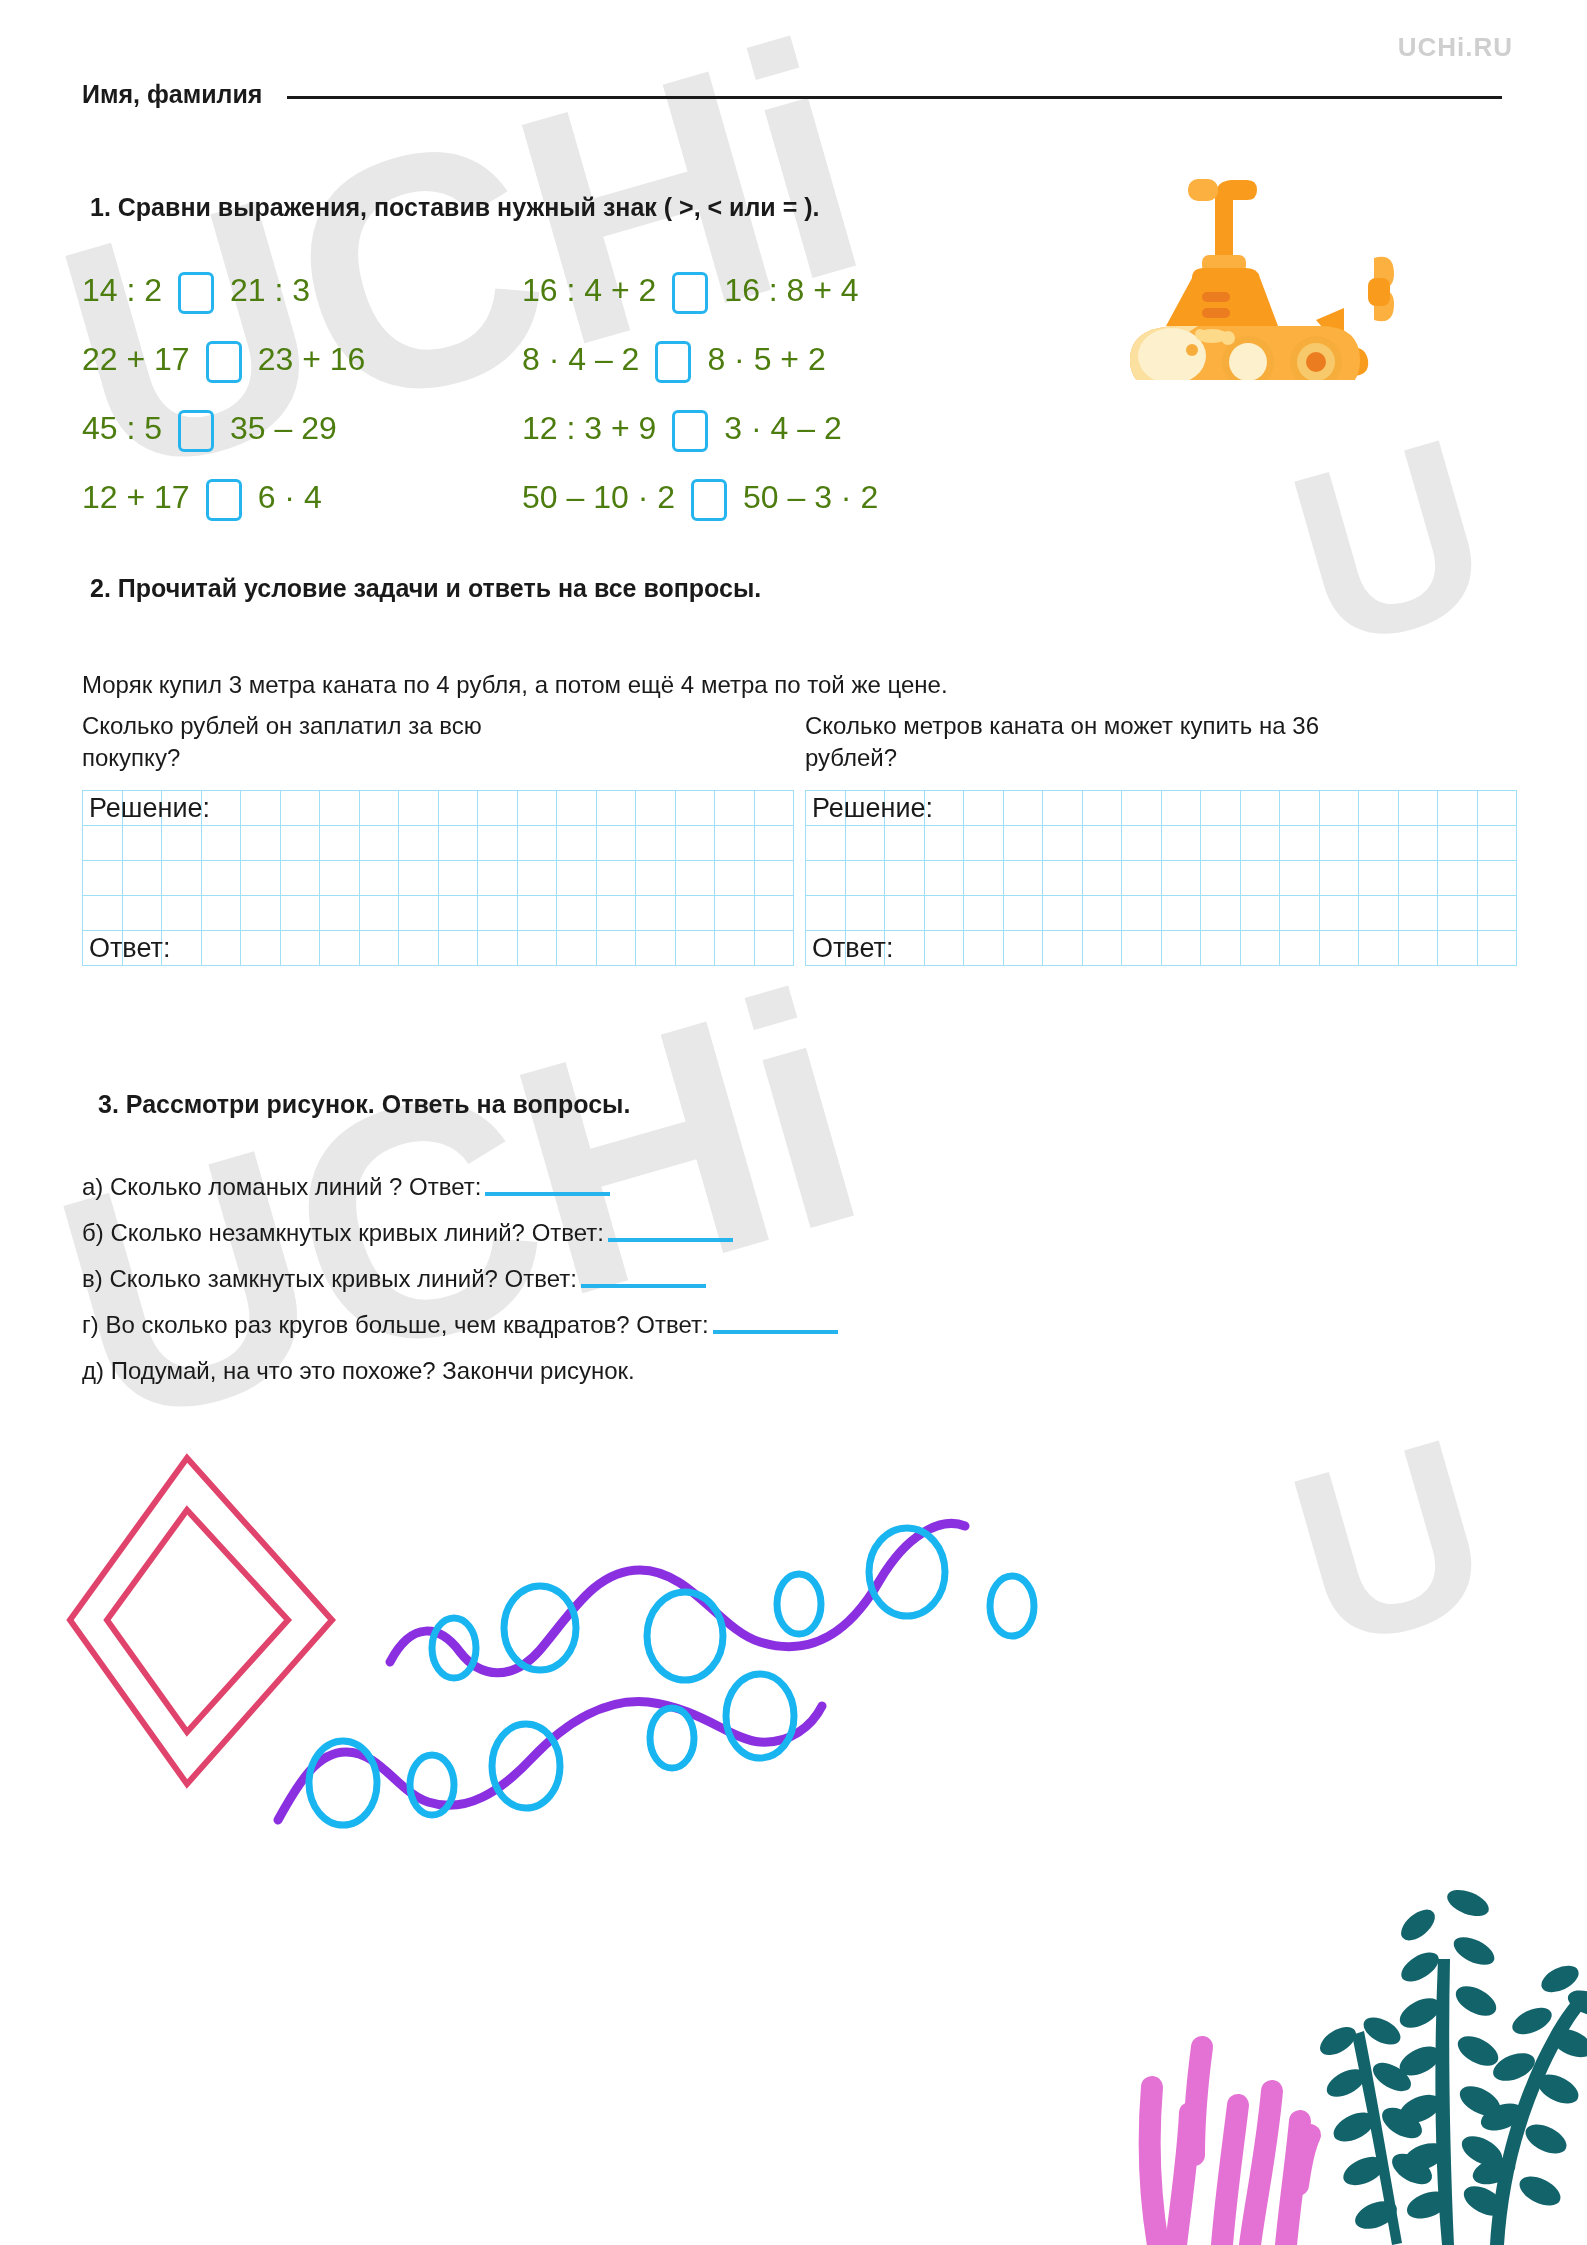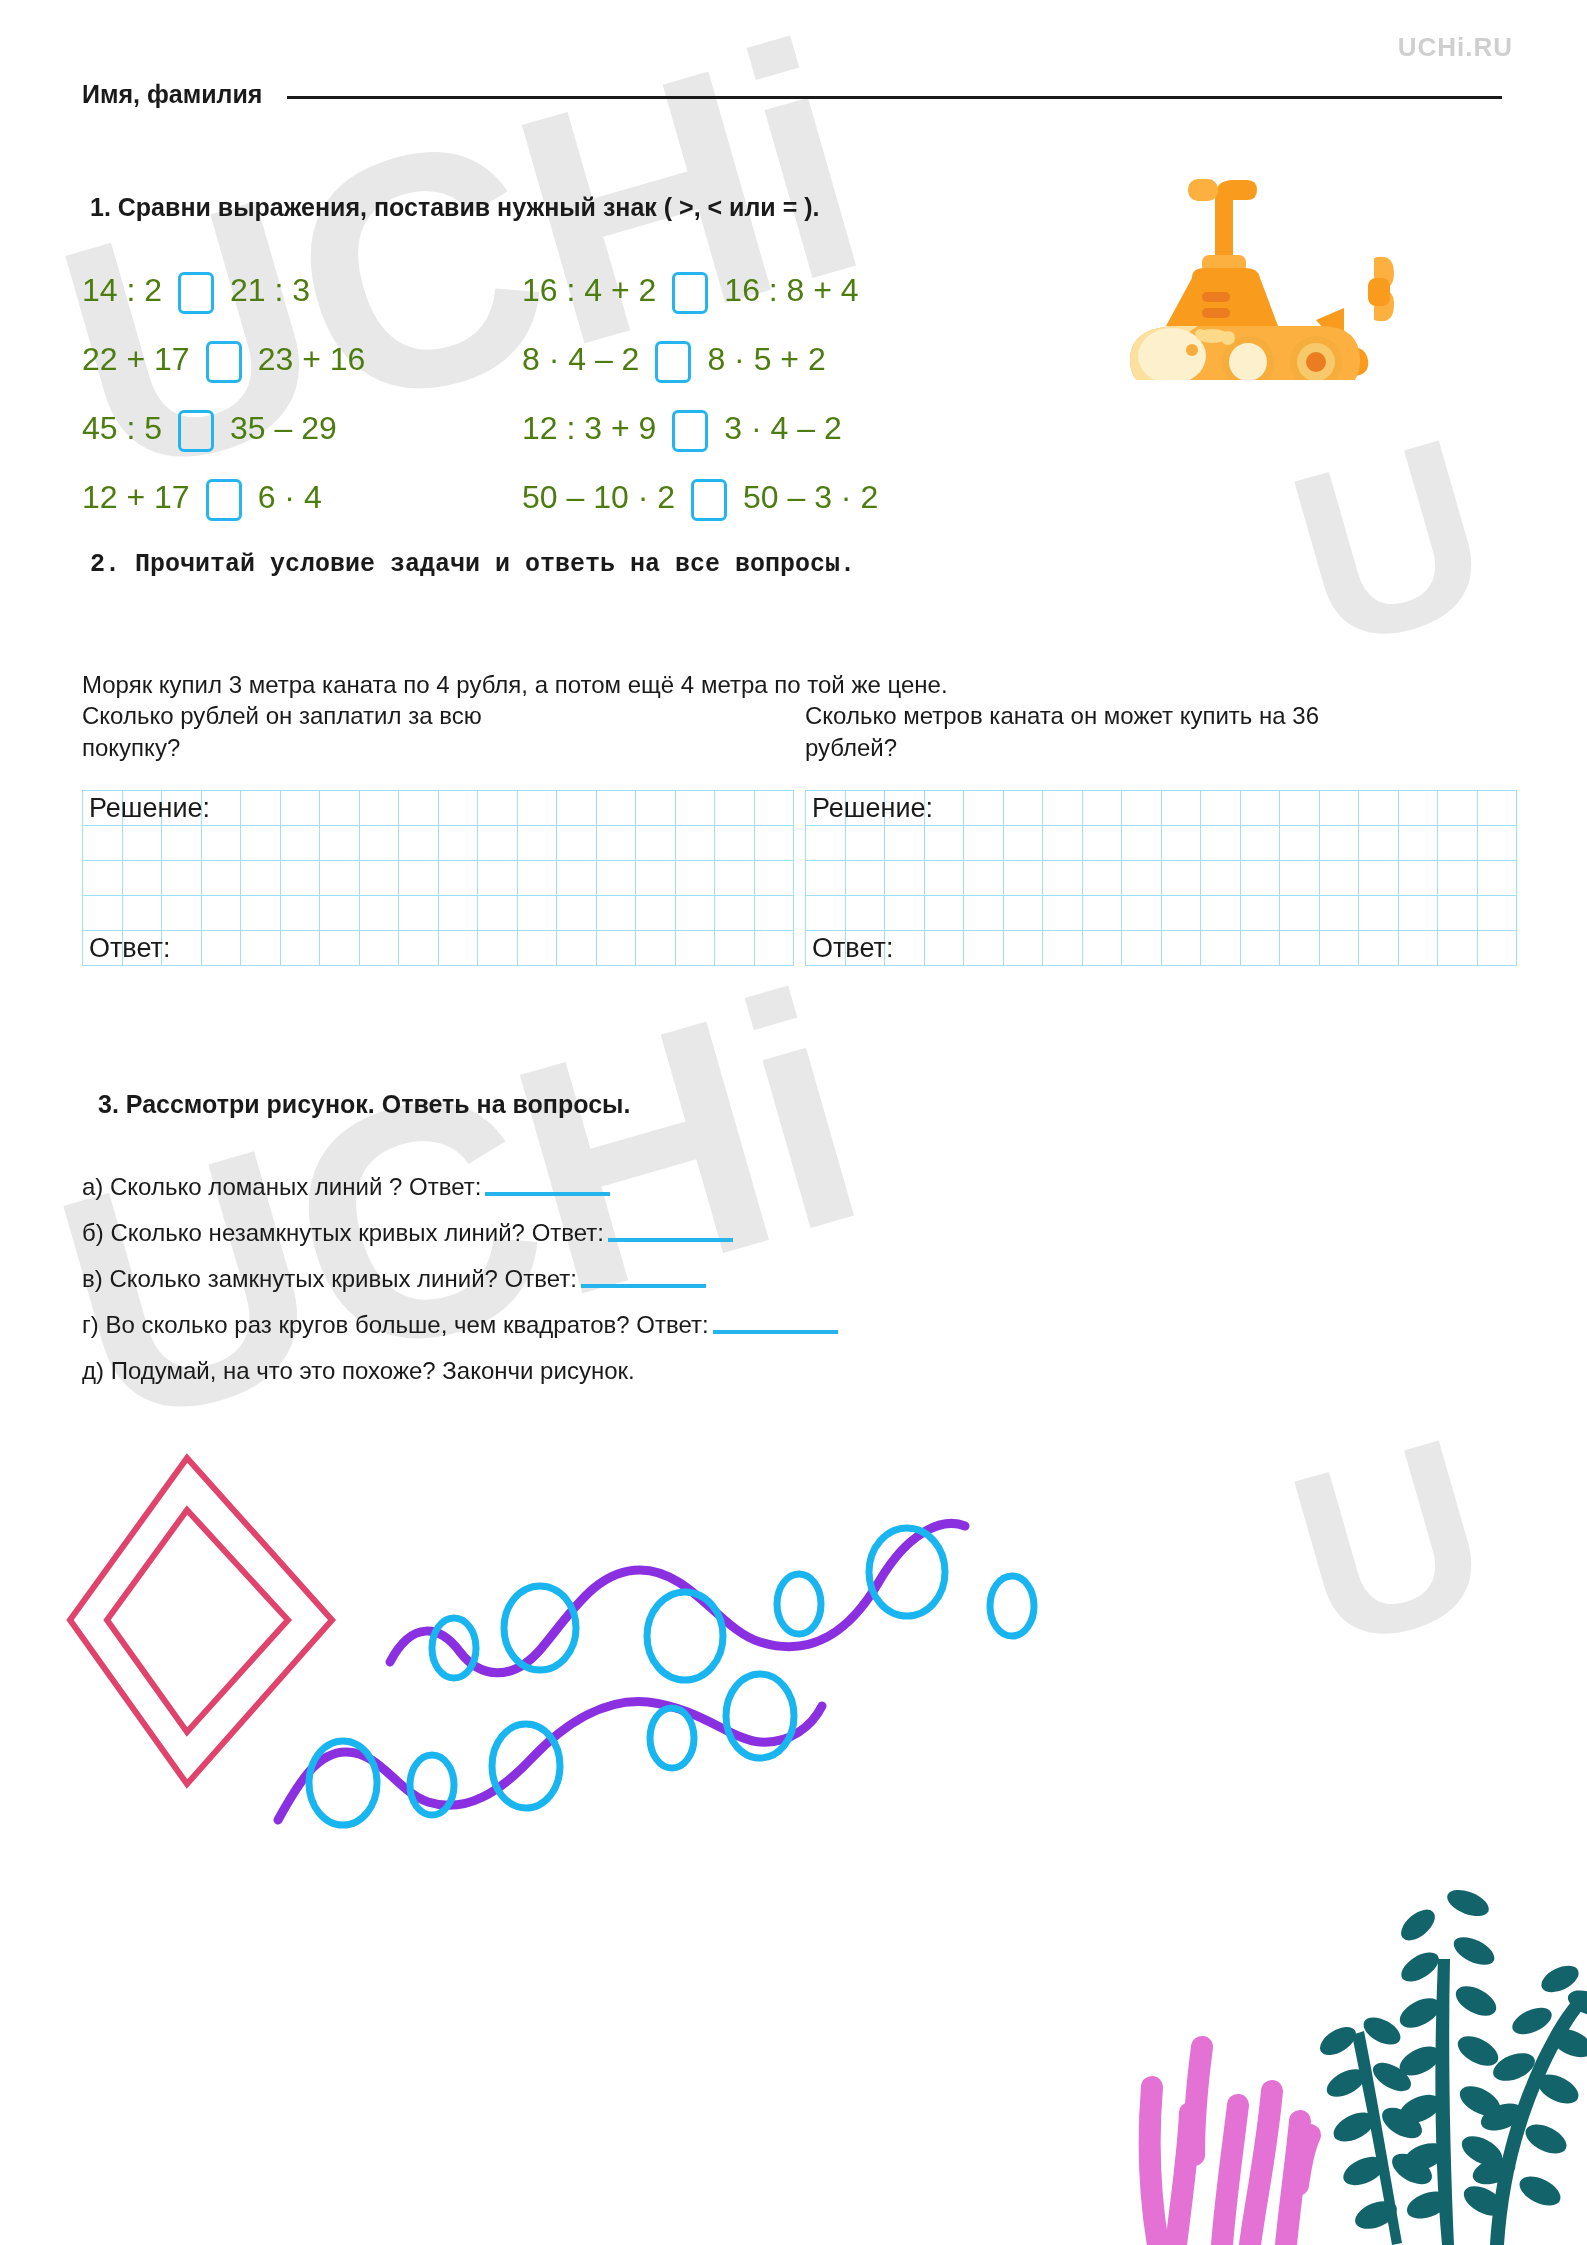--- a/index.html
+++ b/index.html
@@ -64,21 +64,21 @@
 
   
   .task-title {
     position: absolute;
     font-size: 25px;
     font-weight: 700;
     white-space: nowrap;
     margin-left: 8px;
   }
   #t1 { left: 82px; top: 193px; }
-  #t2 { left: 82px; top: 550px; font-family: Liberation Mono, monospace; }
+  #t2 { left: 82px; top: 574px; }
   #t3 { left: 90px; top: 1090px; }
 
   
   .ex1 {
     position: absolute;
     left: 82px;
     top: 258px;
     width: 880px;
   }
   .ex1-row {
@@ -108,21 +108,21 @@
   .submarine { position: absolute; left: 1120px; top: 150px; }
 
   
   .problem-text {
     position: absolute;
     left: 82px;
     top: 671px;
     font-size: 24px;
     white-space: nowrap;
   }
-  .q-col { position: absolute; font-size: 24px; line-height: 1.32; }
+  .q-col { position: absolute; font-size: 24px; line-height: 1.32; margin-top: 10px; }
   #q-left { left: 82px; top: 700px; width: 470px; }
   #q-right { left: 805px; top: 700px; width: 560px; }
 
   .grid-wrap { position: absolute; }
   #grid-left { left: 82px; top: 790px; }
   #grid-right { left: 805px; top: 790px; }
   table.grid {
     border-collapse: collapse;
   }
   table.grid td {

